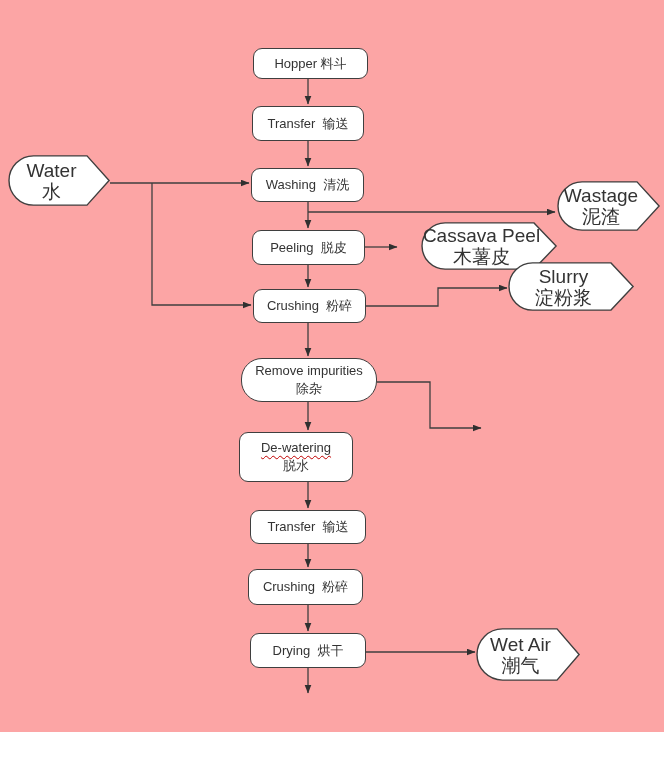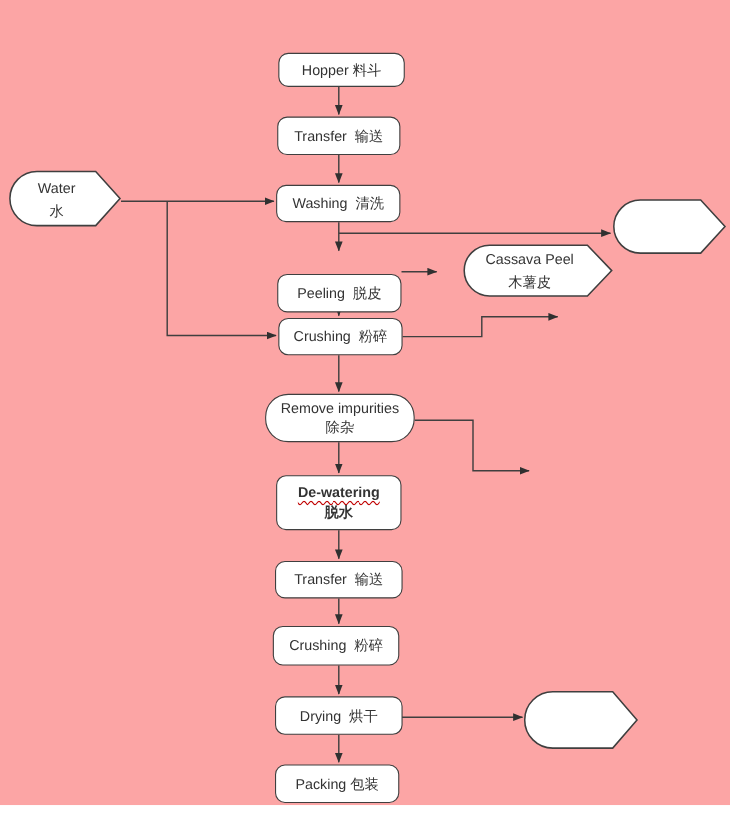--- a/index.html
+++ b/index.html
@@ -65,21 +65,21 @@
     stroke-width: 1.4;
   }
   .side-label {
     position: absolute;
     left: 0; top: 0; right: 16px; bottom: 0;
     display: flex;
     flex-direction: column;
     align-items: center;
     justify-content: center;
     text-align: left;
-    font-size: 13px;
+    font-size: 19px;
     line-height: 21px;
     white-space: pre;
     color: #333333;
   }
 </style>
 </head>
 <body>
 
 <div class="canvas">
 
@@ -113,81 +113,95 @@
   </div>
 
   <div class="node" style="left:252px; top:106px; width:112px; height:35px;">
     <span class="label">Transfer  输送</span>
   </div>
 
   <div class="node" style="left:251px; top:168px; width:113px; height:34px;">
     <span class="label">Washing  清洗</span>
   </div>
 
-  <div class="node" style="left:252px; top:230px; width:113px; height:35px;margin-top:19px;">
+  <div class="node" style="left:252px; top:230px; width:113px; height:35px;">
     <span class="label">Peeling  脱皮</span>
   </div>
 
   <div class="node" style="left:253px; top:289px; width:113px; height:34px;">
     <span class="label">Crushing  粉碎</span>
   </div>
 
   <div class="node" style="left:241px; top:358px; width:136px; height:44px;border-radius:21px;">
     <span class="label">Remove impurities</span>
     <span class="label">除杂</span>
   </div>
 
-  <div class="node" style="left:251px; top:432px; width:114px; height:50px;font-weight:bold;">
+  <div class="node" style="left:239px; top:432px; width:114px; height:50px;">
     <span class="label squiggle">De-watering</span>
     <span class="label">脱水</span>
   </div>
 
   <div class="node" style="left:250px; top:510px; width:116px; height:34px;">
     <span class="label">Transfer  输送</span>
   </div>
 
   <div class="node" style="left:248px; top:569px; width:115px; height:36px;">
     <span class="label">Crushing  粉碎</span>
   </div>
 
   <div class="node" style="left:250px; top:633px; width:116px; height:35px;align-items:center;">
     <span class="label">Drying  烘干</span>
   </div>
 
-  <div class="node" style="left:250px; top:695px; width:113px; height:35px;">
-    <span class="label">Packing 包装</span>
-  </div>
 
   <div class="side-node" style="left:9px; top:155px; width:101px; height:51px;">
     <svg class="pointed" viewBox="0 0 101 51">
         <path d="M 24.6,0.9 L 78,0.9 L 100.1,25.5 L 78,50.1 L 24.6,50.1 A 24.6 24.6 0 0 1 24.6,0.9 Z"></path>
       </svg>
     <div class="side-label">
       <span>Water</span>
       <span>水</span>
     </div>
   </div>
 
   <div class="side-node" style="left:558px; top:181px; width:102px; height:50px;">
     <svg class="pointed" viewBox="0 0 102 50">
         <path d="M 24.1,0.9 L 79,0.9 L 101.1,25 L 79,49.1 L 24.1,49.1 A 24.1 24.1 0 0 1 24.1,0.9 Z"></path>
       </svg>
+    <div class="side-label">
+      <span>Wastage</span>
+      <span>泥渣</span>
+    </div>
   </div>
 
   <div class="side-node" style="left:422px; top:222px; width:135px; height:48px;">
     <svg class="pointed" viewBox="0 0 135 48">
         <path d="M 23.1,0.9 L 112,0.9 L 134.1,24 L 112,47.1 L 23.1,47.1 A 23.1 23.1 0 0 1 23.1,0.9 Z"></path>
       </svg>
     <div class="side-label">
       <span>Cassava Peel</span>
       <span>木薯皮</span>
     </div>
   </div>
 
+  <div class="side-node" style="left:509px; top:262px; width:125px; height:49px;">
+    <svg class="pointed" viewBox="0 0 125 49">
+        <path d="M 23.6,0.9 L 102,0.9 L 124.1,24.5 L 102,48.1 L 23.6,48.1 A 23.6 23.6 0 0 1 23.6,0.9 Z"></path>
+      </svg>
+    <div class="side-label">
+      <span>Slurry</span>
+      <span>淀粉浆</span>
+    </div>
+  </div>
 
 
   <div class="side-node" style="left:477px; top:628px; width:103px; height:53px;">
     <svg class="pointed" viewBox="0 0 103 53">
         <path d="M 25.6,0.9 L 80,0.9 L 102.1,26.5 L 80,52.1 L 25.6,52.1 A 25.6 25.6 0 0 1 25.6,0.9 Z"></path>
       </svg>
+    <div class="side-label">
+      <span>Wet Air</span>
+      <span>潮气</span>
+    </div>
   </div>
 
 </div>
 
 </body></html>

